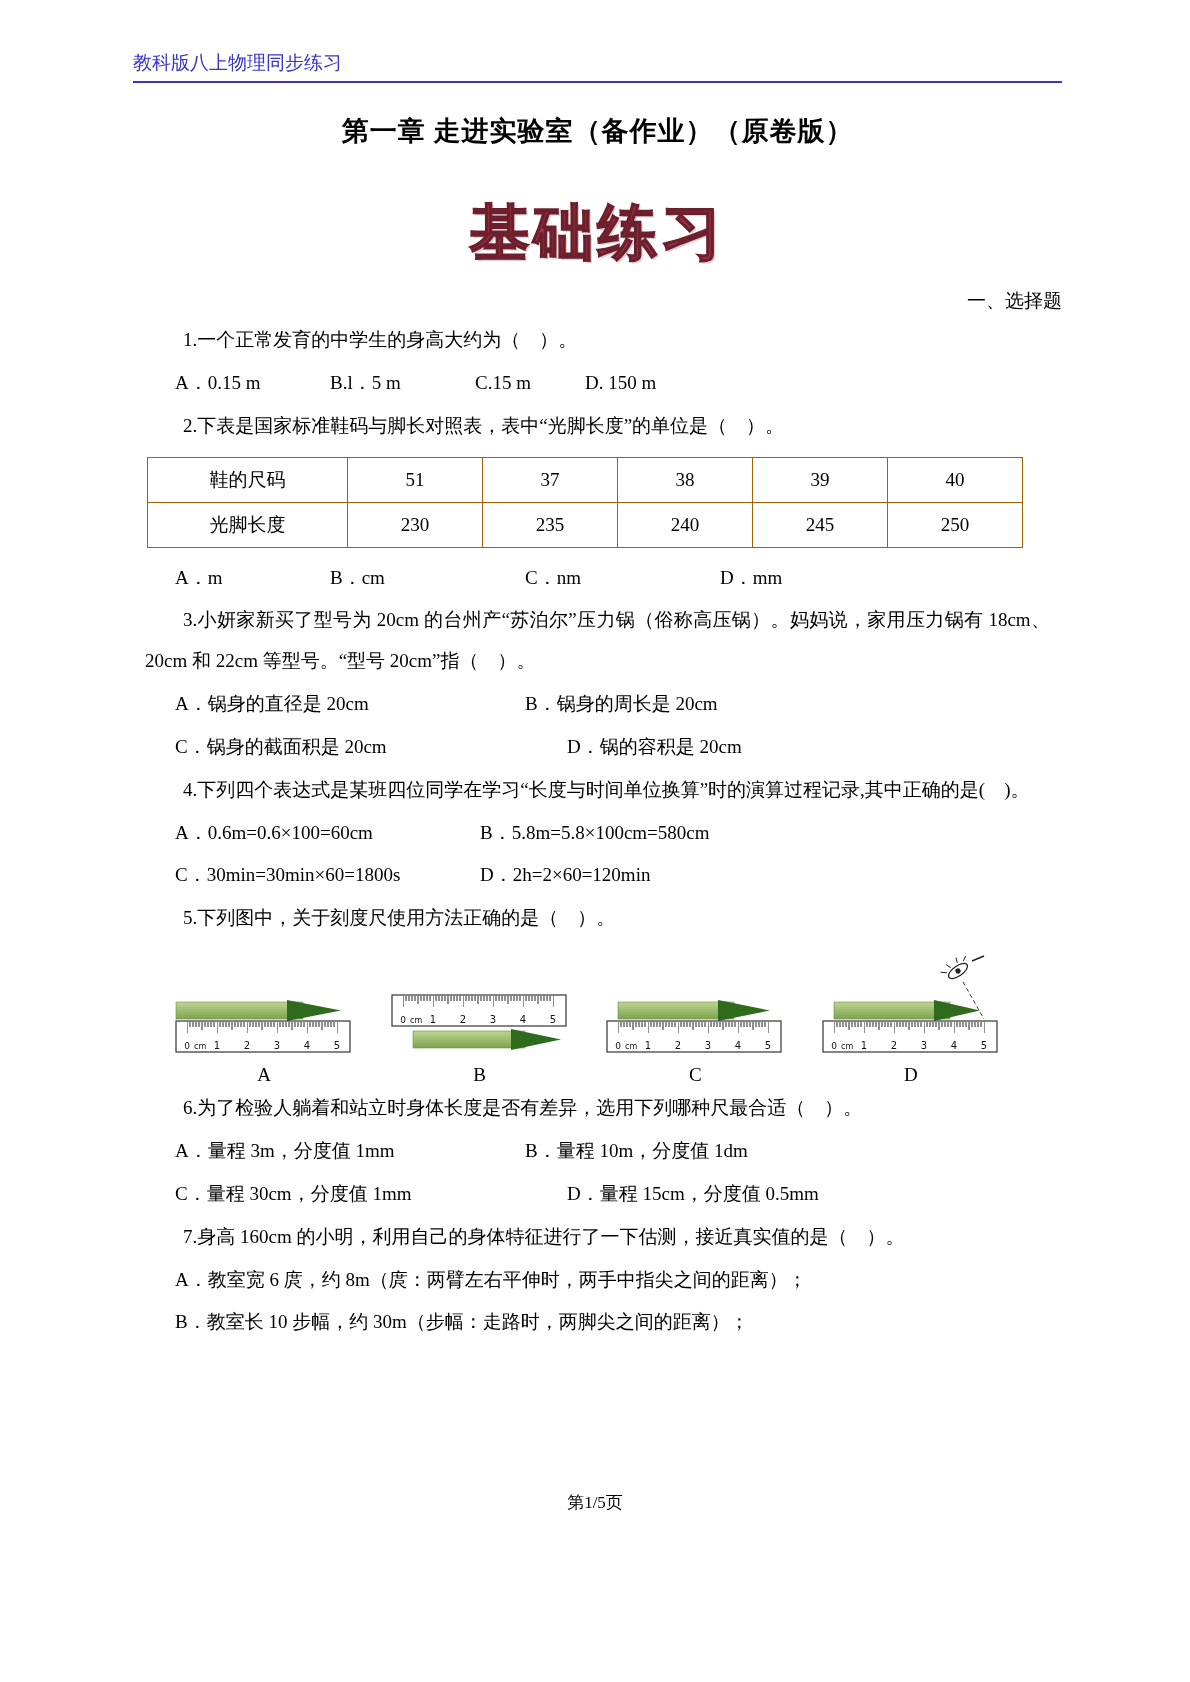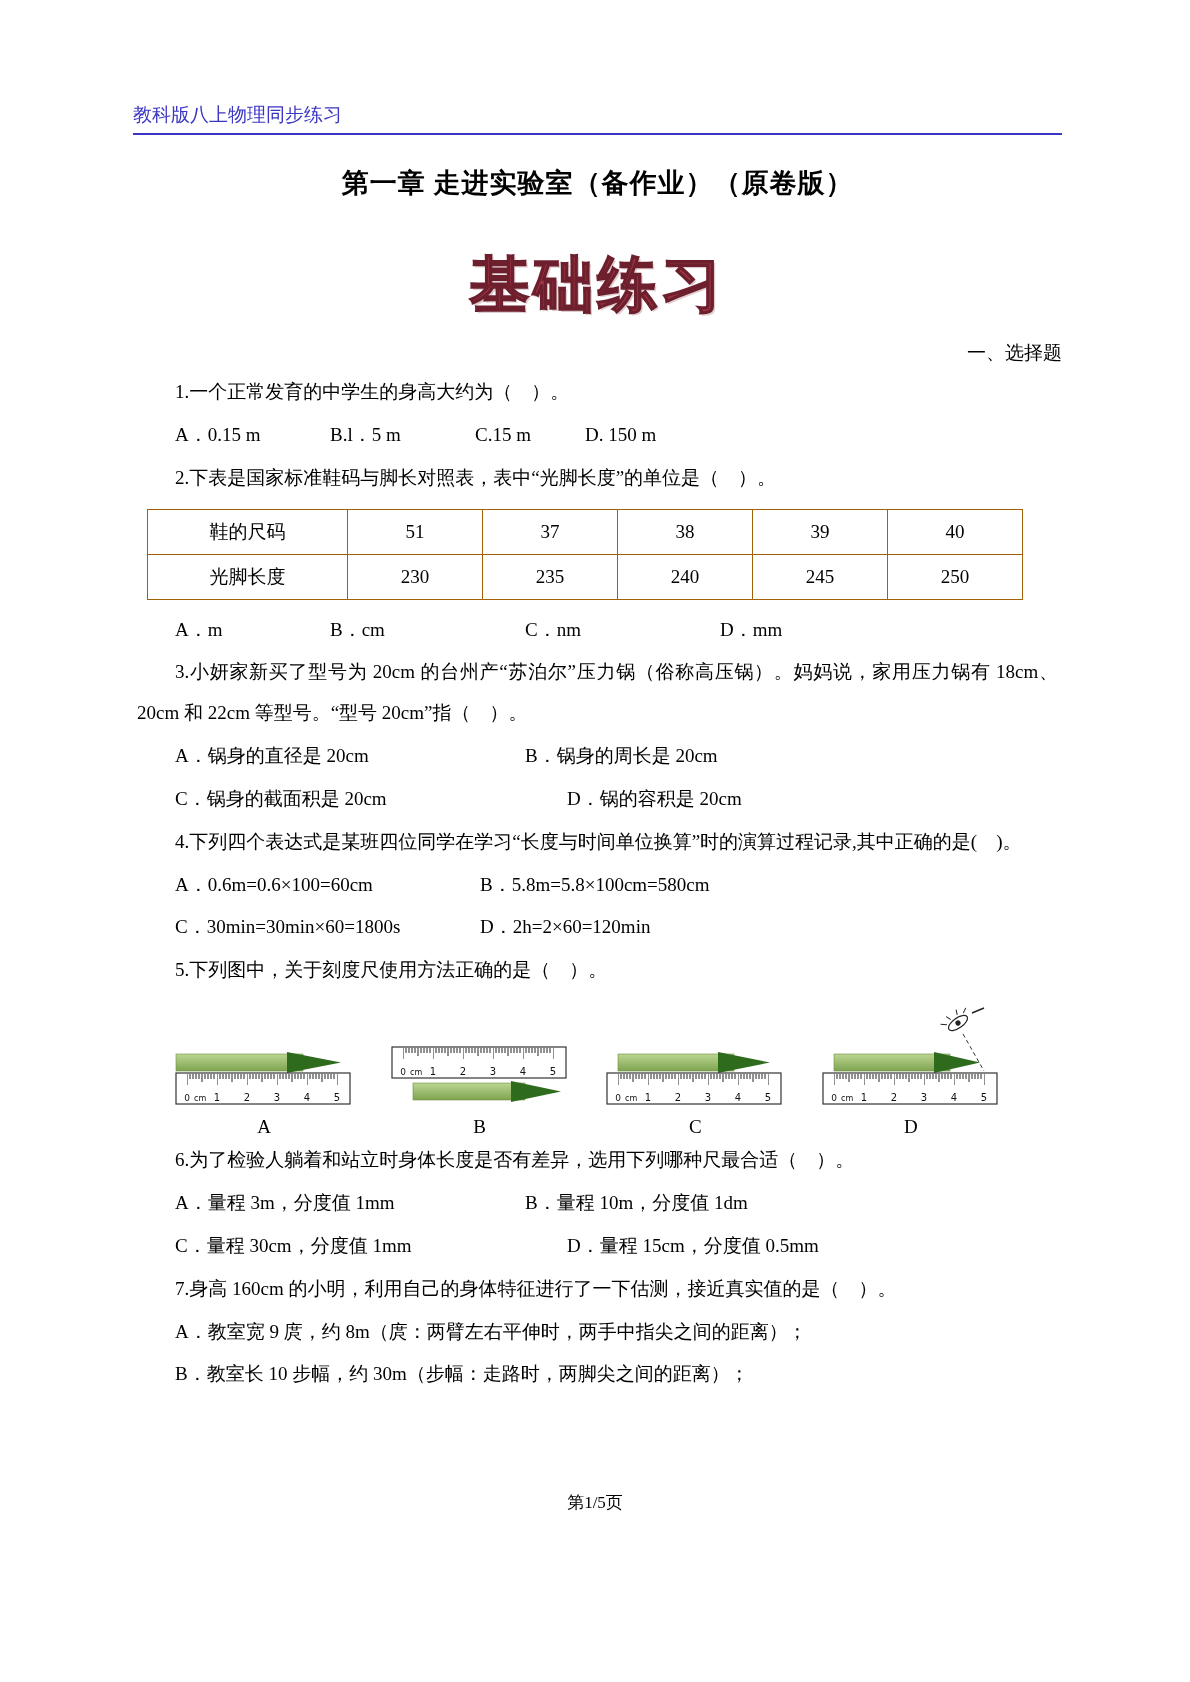--- a/index.html
+++ b/index.html
@@ -1,34 +1,34 @@
 <!DOCTYPE html>
 <html><head>
 <meta charset="utf-8">
 <style>
   * { margin:0; padding:0; box-sizing:border-box; }
   html,body { background:#ffffff; }
   .page {
     width:1190px; height:1682px; margin:0 auto; position:relative;
     background:#ffffff; overflow:hidden;
-    padding:102px 128px 0 133px;
+    padding:50px 128px 0 133px;
     font-family:"Liberation Serif","DejaVu Serif",serif;
     font-size:19px; color:#000;
   }
   .doc-header { color:#3a35c2; font-size:19px; margin-bottom:5px; }
   .header-rule { border-top:2px solid #3a35c2; margin-bottom:30px; }
   .doc-title { text-align:center; font-size:27px; font-weight:bold; margin-bottom:24px; letter-spacing:1px; }
   .banner {
     text-align:center; font-size:60px; font-weight:bold; letter-spacing:4px;
     color:#a03744; -webkit-text-stroke:1.5px #6e1f2d;
     text-shadow:2px 2px 0 rgba(110,31,45,0.22);
     margin-bottom:14px; font-family:"DejaVu Serif",serif;margin-top:44px;
   }
   .section-head { font-weight:normal; margin:0 0 6px 38px; font-family:"Liberation Sans","DejaVu Sans",sans-serif; font-size:19px;text-align:right; }
-  p.stem { text-indent:2em; text-align:justify; line-height:2.15; margin:2px 4px; }
+  p.stem { text-indent:2em; text-align:justify; line-height:2.15; margin:2px 12px; }
   .opts { padding-left:42px; line-height:2.15; margin:2px 0; white-space:nowrap; }
   .opts span { display:inline-block; }
   .opts-q1 span:nth-child(1){width:155px;} .opts-q1 span:nth-child(2){width:145px;} .opts-q1 span:nth-child(3){width:110px;}
   .opts-q2 span:nth-child(1){width:155px;} .opts-q2 span:nth-child(2){width:195px;} .opts-q2 span:nth-child(3){width:195px;}
   .opts-2col span:first-child{width:350px;}
   .opts-2col-wide span:first-child{width:392px;}
   .opts-2col-m span:first-child{width:305px;}
   table.shoe-table { border-collapse:collapse; margin:10px 0 10px 14px; width:876px; table-layout:fixed; }
   .shoe-table td { border:1px solid #a16207; height:45px; text-align:center; font-size:19px; }
   .shoe-table td:first-child { width:200px; }
@@ -234,20 +234,20 @@
   <p class="stem">6.为了检验人躺着和站立时身体长度是否有差异，选用下列哪种尺最合适（　）。</p>
   <div class="opts opts-2col">
     <span>A．量程 3m，分度值 1mm</span><span>B．量程 10m，分度值 1dm</span>
   </div>
   <div class="opts opts-2col-wide">
     <span>C．量程 30cm，分度值 1mm</span><span>D．量程 15cm，分度值 0.5mm</span>
   </div>
 
   <p class="stem">7.身高 160cm 的小明，利用自己的身体特征进行了一下估测，接近真实值的是（　）。</p>
   <div class="opts">
-    <span>A．教室宽 9 庹，约 8m（庹：两臂左右平伸时，两手中指尖之间的距离）；</span>
+    <span>A．教室宽 6 庹，约 8m（庹：两臂左右平伸时，两手中指尖之间的距离）；</span>
   </div>
   <div class="opts">
     <span>B．教室长 10 步幅，约 30m（步幅：走路时，两脚尖之间的距离）；</span>
   </div>
 
   <div class="footer">第1/5页</div>
 </div>
 
 </body></html>

